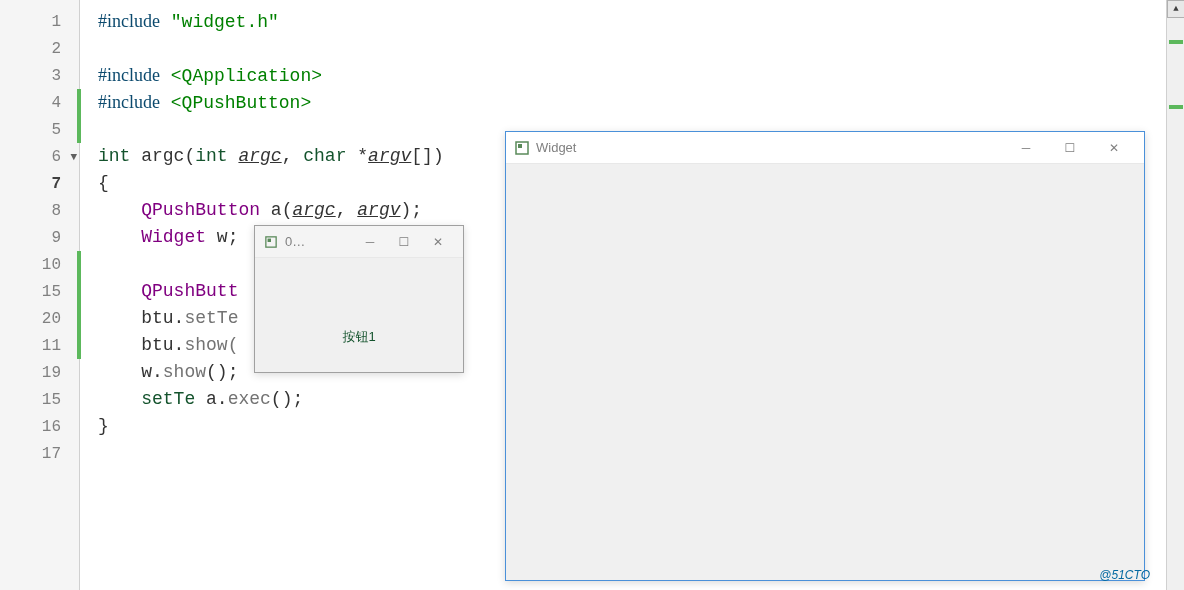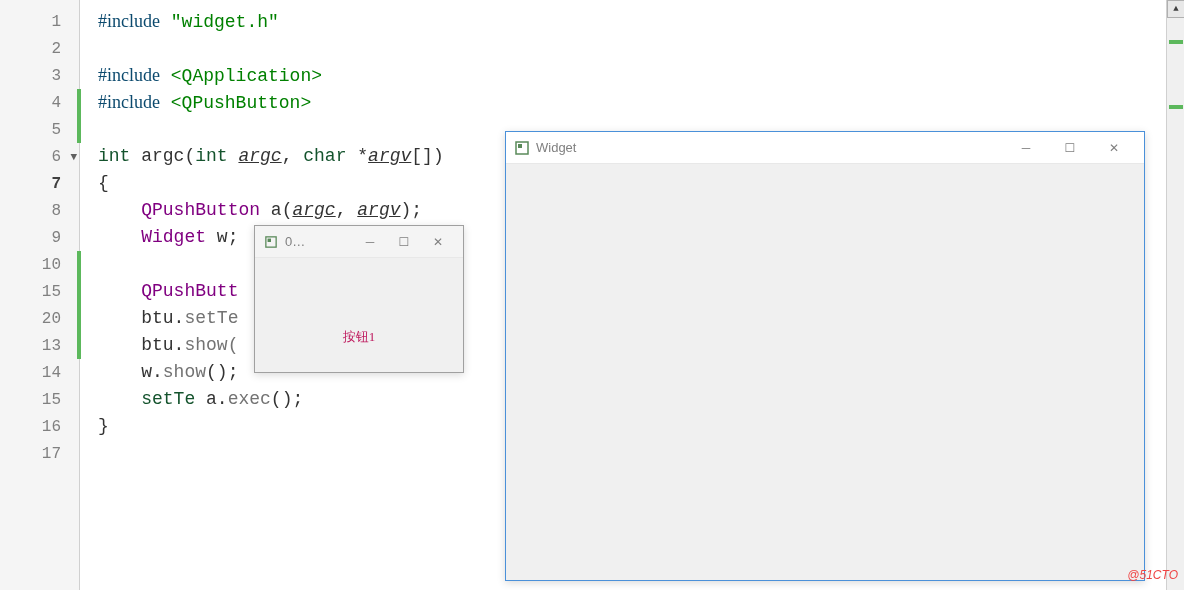--- a/index.html
+++ b/index.html
@@ -165,32 +165,32 @@
       width: 34px;
     }
     .window-body {
       background: #f0f0f0;
       height: calc(100% - 32px);
       display: flex;
       align-items: center;
       justify-content: center;
     }
     .push-button-label {
-      font-family: Liberation Serif, serif;
+      font-family: Liberation Sans, sans-serif;
       font-size: 13px;
-      color: #be185d;
+      color: #14532d;
       margin-top: 44px;
     }
     .watermark {
       position: absolute;
-      right: 6px;
+      right: 34px;
       bottom: 8px;
       font-family: sans-serif;
       font-size: 12px;
-      color: #ef4444;
+      color: #0369a1;
       font-style: italic;
     }
   </style>
 </head>
 <body>
 
 <div class="editor-container">
   <div class="gutter">
     <div class="line-row">
         <span class="line-number">1</span>
@@ -228,25 +228,25 @@
       </div>
     <div class="line-row">
         <span class="line-number">15</span>
         <span class="change-bar"></span>
       </div>
     <div class="line-row">
         <span class="line-number">20</span>
         <span class="change-bar"></span>
       </div>
     <div class="line-row">
-        <span class="line-number">13</span>
-        <span class="change-bar"></span>
-      </div>
-    <div class="line-row">
-        <span class="line-number">14</span>
+        <span class="line-number">11</span>
+        <span class="change-bar"></span>
+      </div>
+    <div class="line-row">
+        <span class="line-number">19</span>
       </div>
     <div class="line-row">
         <span class="line-number">15</span>
       </div>
     <div class="line-row">
         <span class="line-number">16</span>
       </div>
     <div class="line-row">
         <span class="line-number">17</span>
       </div>

